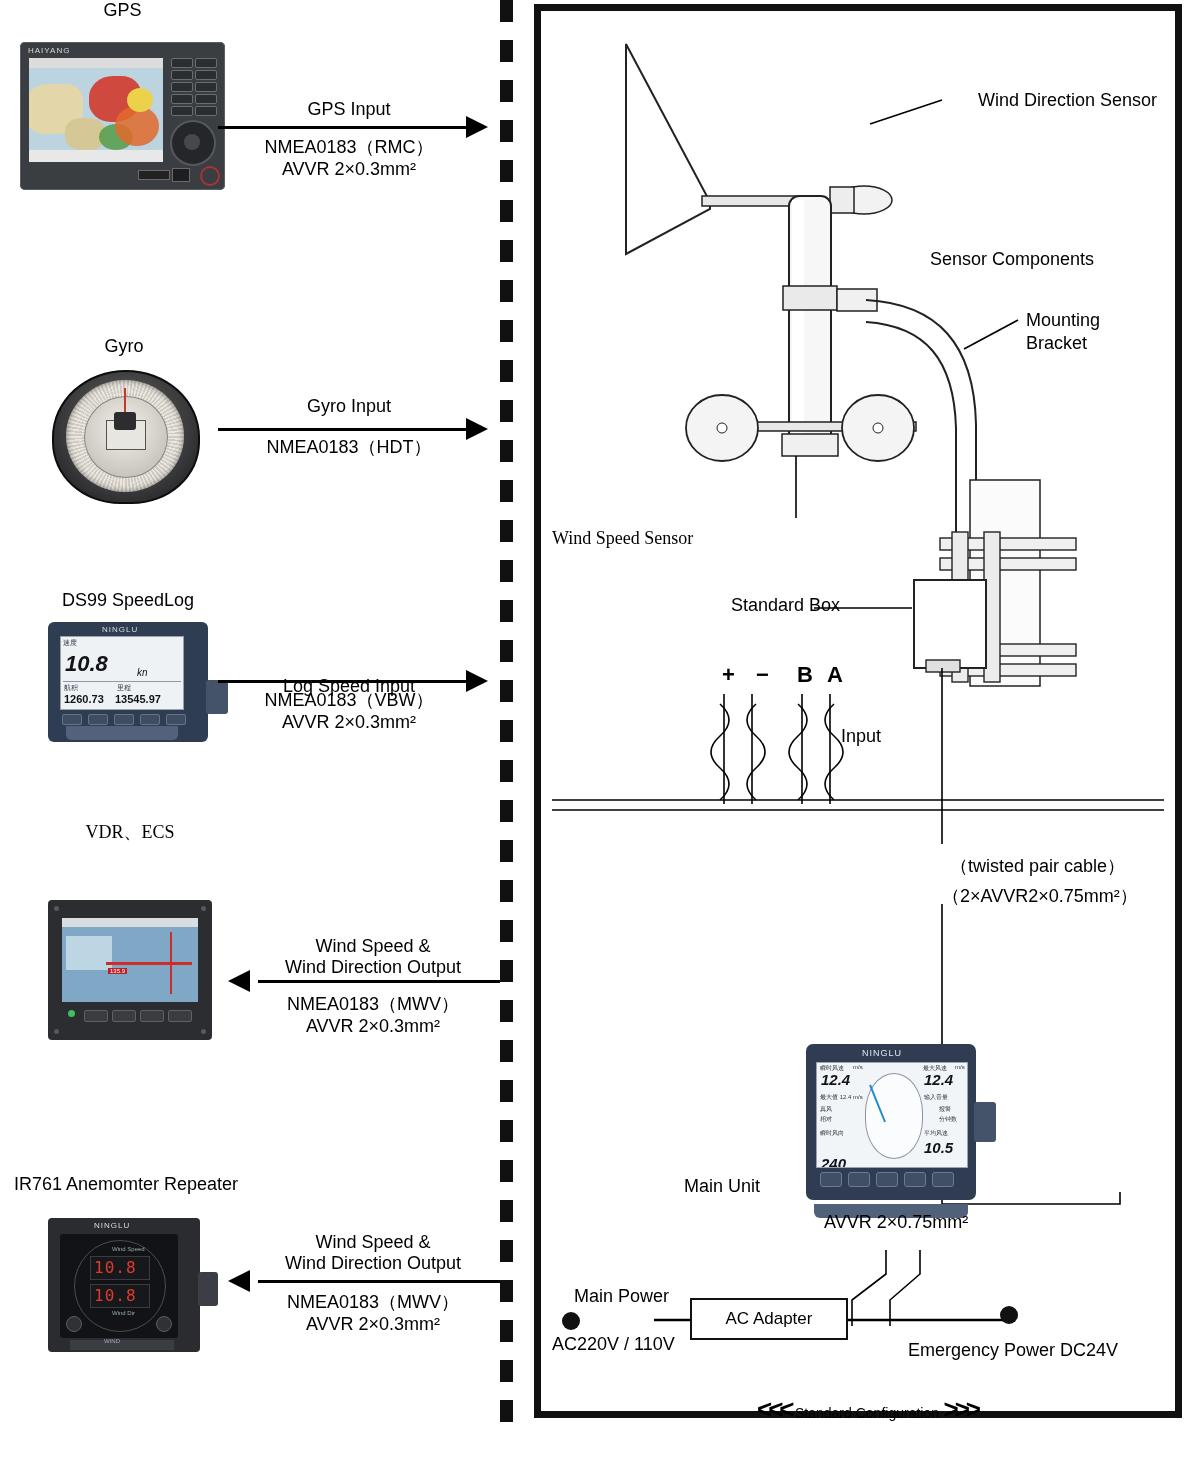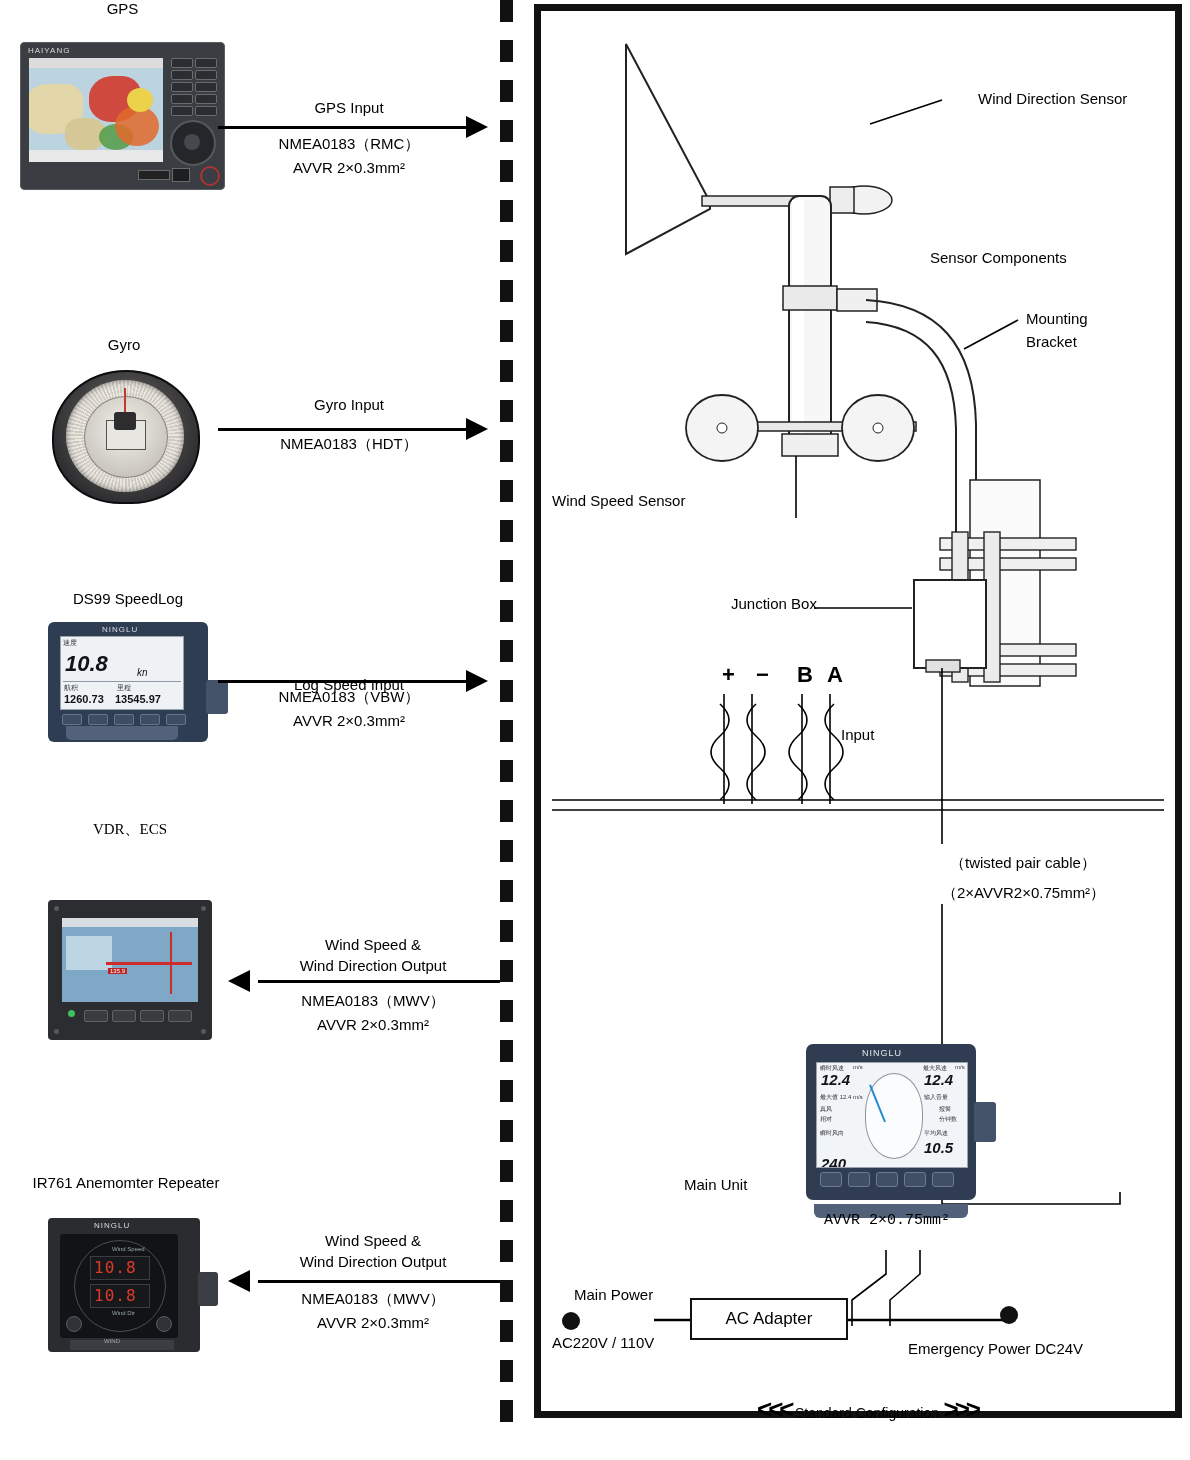--- a/index.html
+++ b/index.html
@@ -5,21 +5,21 @@
   html, body { margin:0; padding:0; }
   body {
     width:1190px; height:1460px;
     background:#ffffff;
     font-family:"Liberation Sans", sans-serif;
     color:#000;
     position:relative;
     overflow:hidden;
   }
   .abs { position:absolute; }
-  .lbl { font-size:15px; color:#000; white-space:nowrap; }
+  .lbl { font-size:18px; color:#000; white-space:nowrap; }
   .lbl-c { text-align:center; }
 
   
   #dashed-sep {
     left:500px; top:0px; width:13px; height:1432px;
     background: repeating-linear-gradient(
       to bottom,
       #111 0px, #111 22px,
       #ffffff 22px, #ffffff 40px
     );
@@ -372,22 +372,22 @@
   <path d="M318 1322 L 318 1296 L 352 1270 L 352 1246" stroke="#000" stroke-width="1.6" fill="none"></path>
   <path d="M356 1322 L 356 1296 L 386 1270 L 386 1246" stroke="#000" stroke-width="1.6" fill="none"></path>
   <path d="M120 1316 L 156 1316" stroke="#000" stroke-width="2.5" fill="none"></path>
   <path d="M310 1316 L 470 1316" stroke="#000" stroke-width="2.5" fill="none"></path>
 </svg>
 
 <div class="abs lbl" style="left:978px; top:90px;">Wind Direction Sensor</div>
 <div class="abs lbl" style="left:930px; top:249px;">Sensor Components</div>
 <div class="abs lbl" style="left:1026px; top:310px;">Mounting</div>
 <div class="abs lbl" style="left:1026px; top:333px;">Bracket</div>
-<div class="abs lbl" style="left:552px; top:492px;">Wind Speed Sensor</div>
-<div class="abs lbl" style="left:731px; top:595px;">Junction Box</div>
+<div class="abs lbl" style="left:552px; top:528px;font-family:Liberation Serif, serif;">Wind Speed Sensor</div>
+<div class="abs lbl" style="left:731px; top:595px;">Standard Box</div>
 <div class="abs lbl" style="left:841px; top:726px;">Input</div>
 <div class="abs lbl" style="left:684px; top:1176px;">Main Unit</div>
 
 <div class="abs" style="left:722px; top:662px; font-size:22px; font-weight:bold;">+</div>
 <div class="abs" style="left:756px; top:662px; font-size:22px; font-weight:bold;">−</div>
 <div class="abs" style="left:797px; top:662px; font-size:22px; font-weight:bold;">B</div>
 <div class="abs" style="left:827px; top:662px; font-size:22px; font-weight:bold;">A</div>
 
 <div class="abs lbl" style="left:950px; top:854px;">（twisted pair cable）</div>
 <div class="abs lbl" style="left:942px; top:884px;">（2×AVVR2×0.75mm²）</div>
@@ -423,21 +423,21 @@
     <div class="mu-btn" style="left:14px;"></div>
     <div class="mu-btn" style="left:42px;"></div>
     <div class="mu-btn" style="left:70px;"></div>
     <div class="mu-btn" style="left:98px;"></div>
     <div class="mu-btn" style="left:126px;"></div>
     <div class="mu-base"></div>
   </div>
   <div class="mu-side"></div>
 </div>
 
-<div class="abs lbl" style="left:824px; top:1212px;font-family:Liberation Mono, monospace;">AVVR  2×0.75mm²</div>
+<div class="abs lbl" style="left:824px; top:1212px;">AVVR  2×0.75mm²</div>
 <div class="abs lbl" style="left:574px; top:1286px;">Main Power</div>
 <div class="abs dot" style="left:562px; top:1312px;"></div>
 <div class="abs lbl" style="left:552px; top:1334px;">AC220V / 110V</div>
 <div class="abs ac-box">
   <span>AC Adapter</span>
 </div>
 <div class="abs dot" style="left:1000px; top:1306px;"></div>
 <div class="abs lbl" style="left:908px; top:1340px;">Emergency Power DC24V</div>
 
 <div class="abs" style="left:730px; top:1394px; width:274px; text-align:center;">

